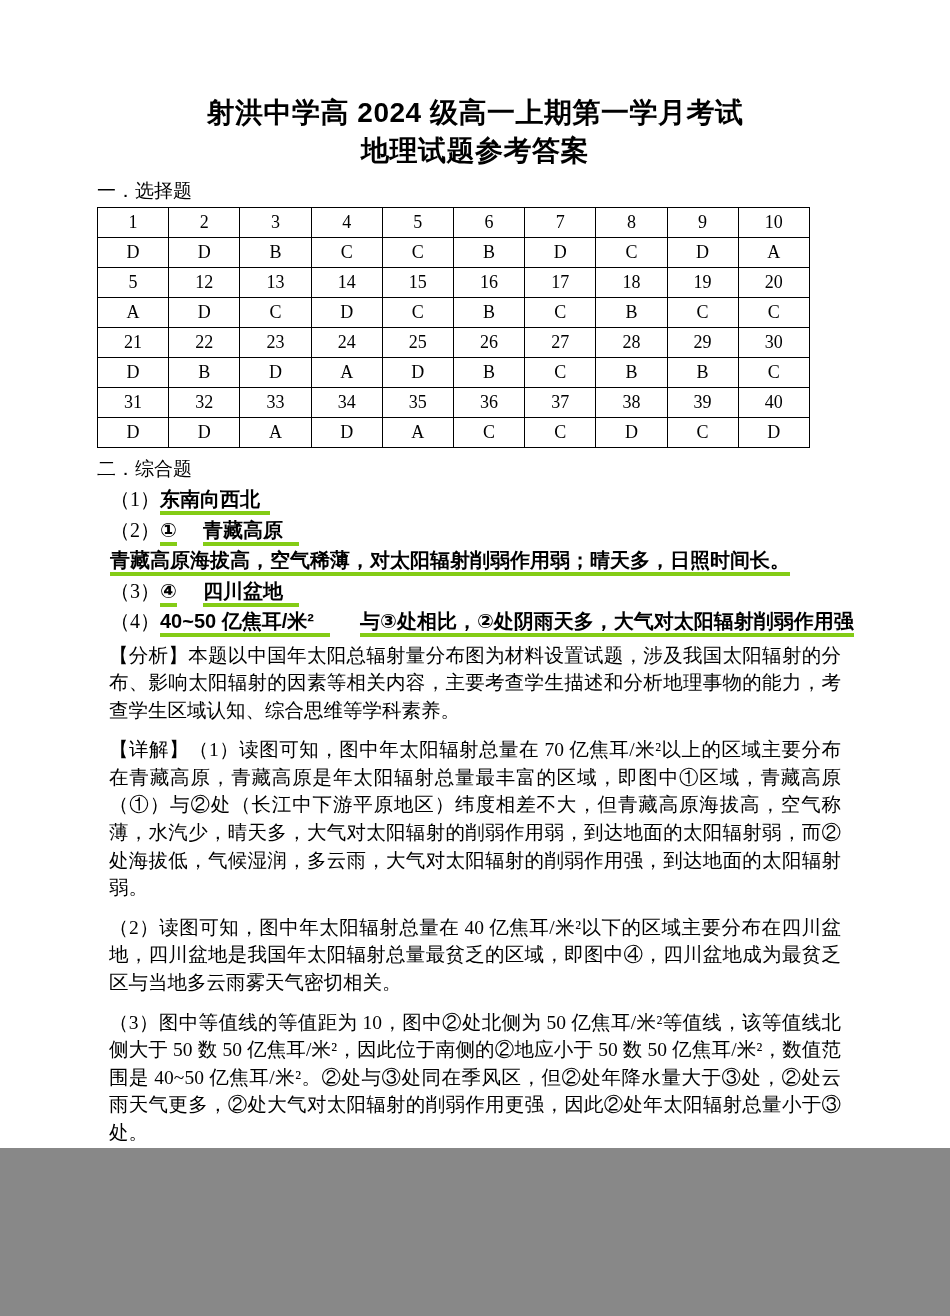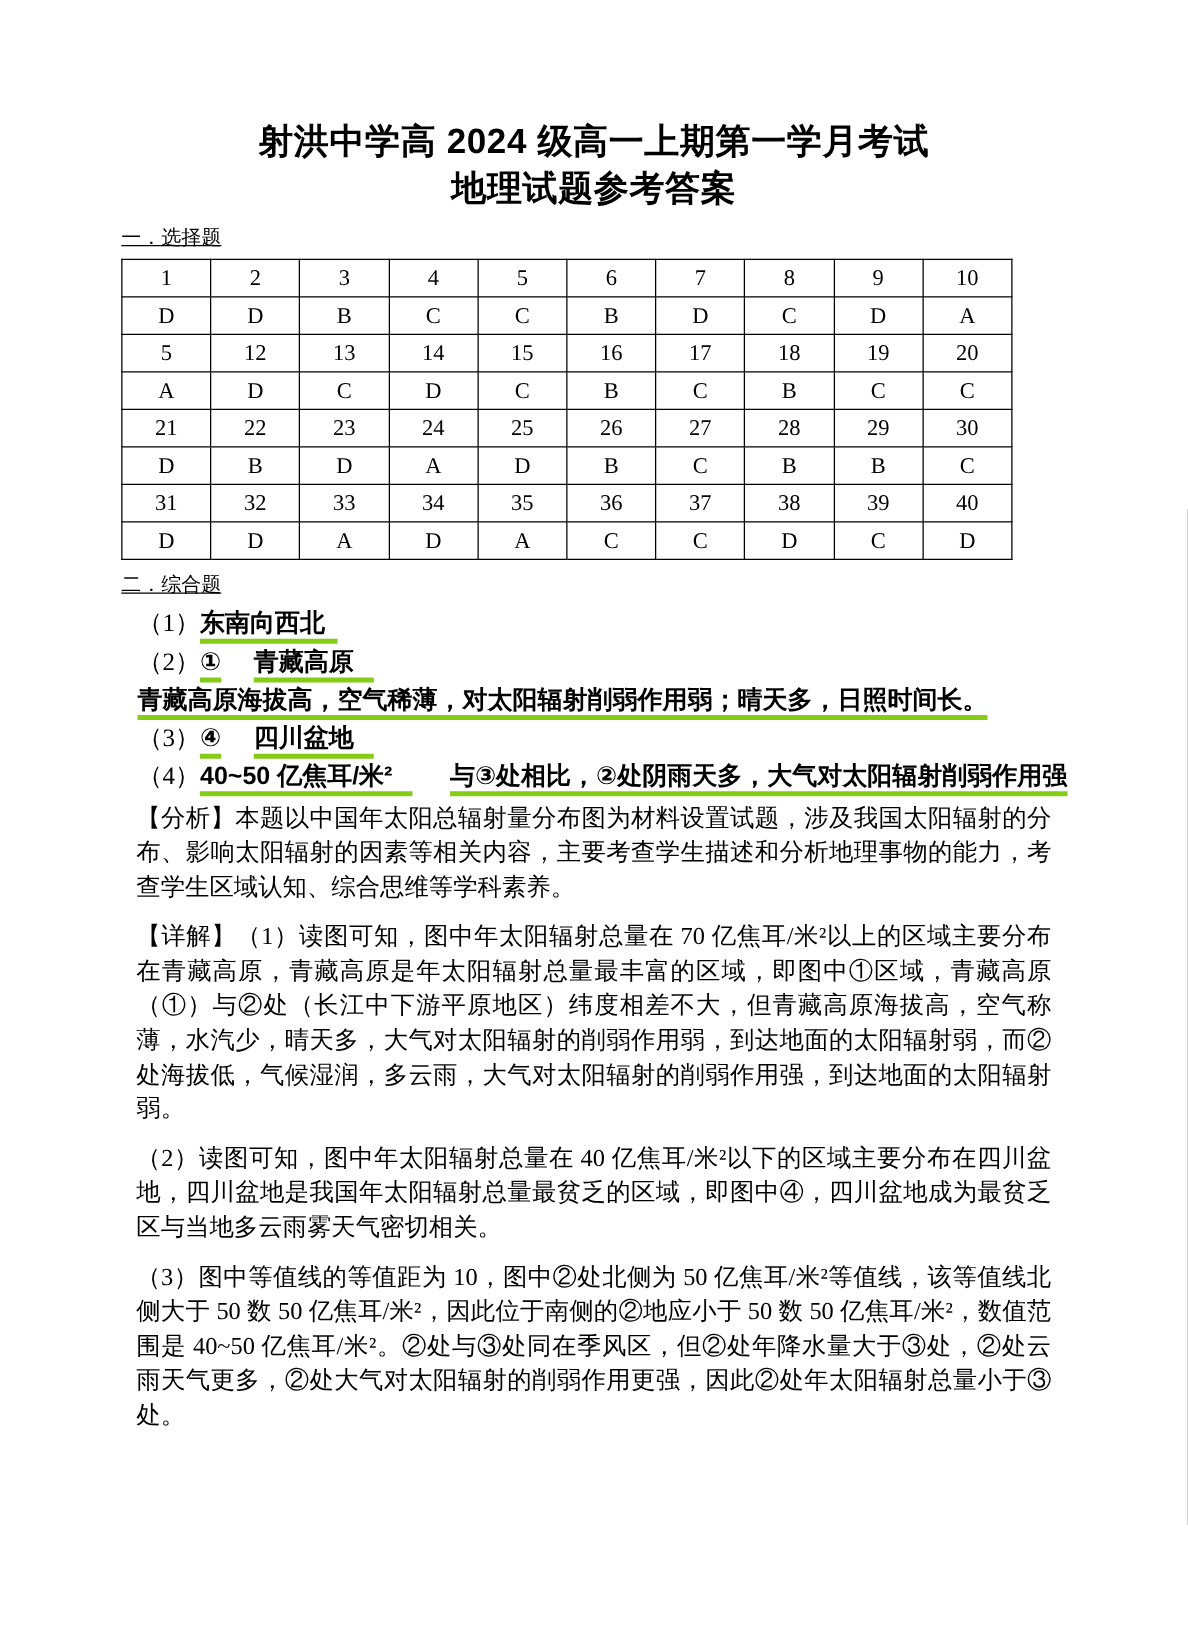--- a/index.html
+++ b/index.html
@@ -4,43 +4,42 @@
 <style>
   html, body { margin: 0; padding: 0; }
   body {
     background: #888;
     font-family: "Liberation Serif", "DejaVu Serif", serif;
     color: #000;
   }
   .page {
     position: relative;
     width: 950px;
-    height: 1316px;
+    height: 1148px;
     background: #ffffff;
     margin: 0 auto;
     overflow: hidden;
   }
   .content { padding: 0 97px; }
 
   
   .title-block { padding-top: 94px; text-align: center; }
   .title-line {
     font-family: "Liberation Sans", "DejaVu Sans", sans-serif;
     font-weight: bold;
     font-size: 28px;
     line-height: 38px;
     letter-spacing: 0.5px;
   }
 
   
   .sec-heading {
-    font-size: 16px;
+    font-size: 19px;
     line-height: 24px;
     margin-top: 9px;
-    text-decoration: underline;
   }
 
   
   table.ans-table {
     border-collapse: collapse;
     table-layout: fixed;
     width: 713px;
     margin-top: 4px;
   }
   table.ans-table td {

